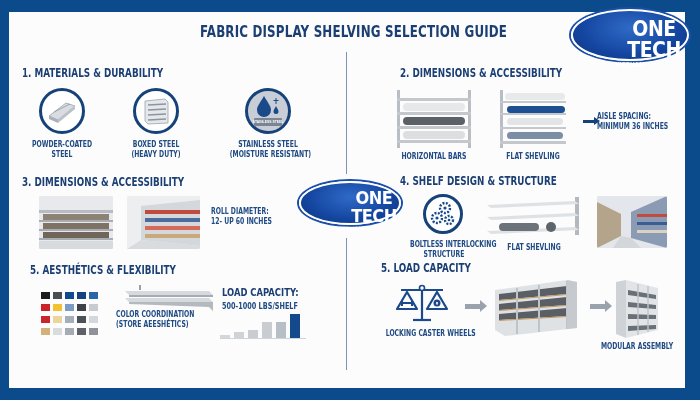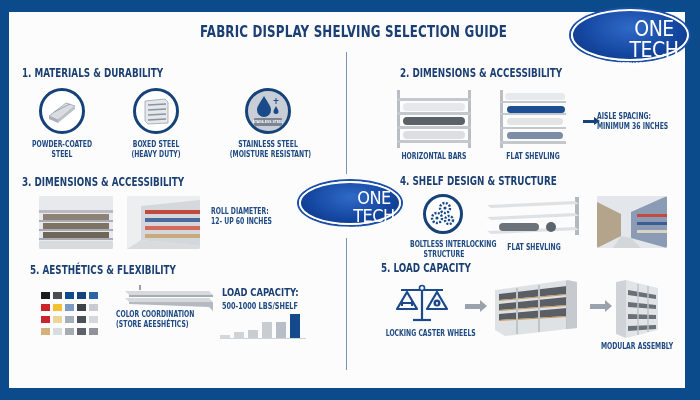--- a/index.html
+++ b/index.html
@@ -38,21 +38,21 @@
     position: absolute; width: 46px; height: 46px; border-radius: 50%;
     border: 3.5px solid #16427a; background: #fff;
     display: flex; align-items: center; justify-content: center;
   }
   .logo {
     position: absolute; border-radius: 50%;
     background: radial-gradient(ellipse at 50% 35%, #2f6ac7 0%, #1446a0 60%, #0c337a 100%);
     border: 2px solid #fff; box-shadow: 0 0 0 2px #1a4ea8;
     color: #fff; text-align: center;
   }
-  .logo .big { font-weight: normal; letter-spacing: -0.5px; margin-left: 48px; }
+  .logo .big { font-weight: bold; letter-spacing: -0.5px; margin-left: 48px; }
   .logo .small { font-weight: bold; }
   .photo {
     position: absolute; border-radius: 2px; overflow: hidden;
     background: linear-gradient(180deg, #e9ecef 0%, #d5d9de 40%, #c9ccd0 100%);
   }
   .swatch { position: absolute; width: 9px; height: 7px; }
   .bar { position: absolute; bottom: 0; width: 10px; }
   .arrow-gray {
     position: absolute; width: 16px; height: 5px; background: #9aa3ad;
   }

